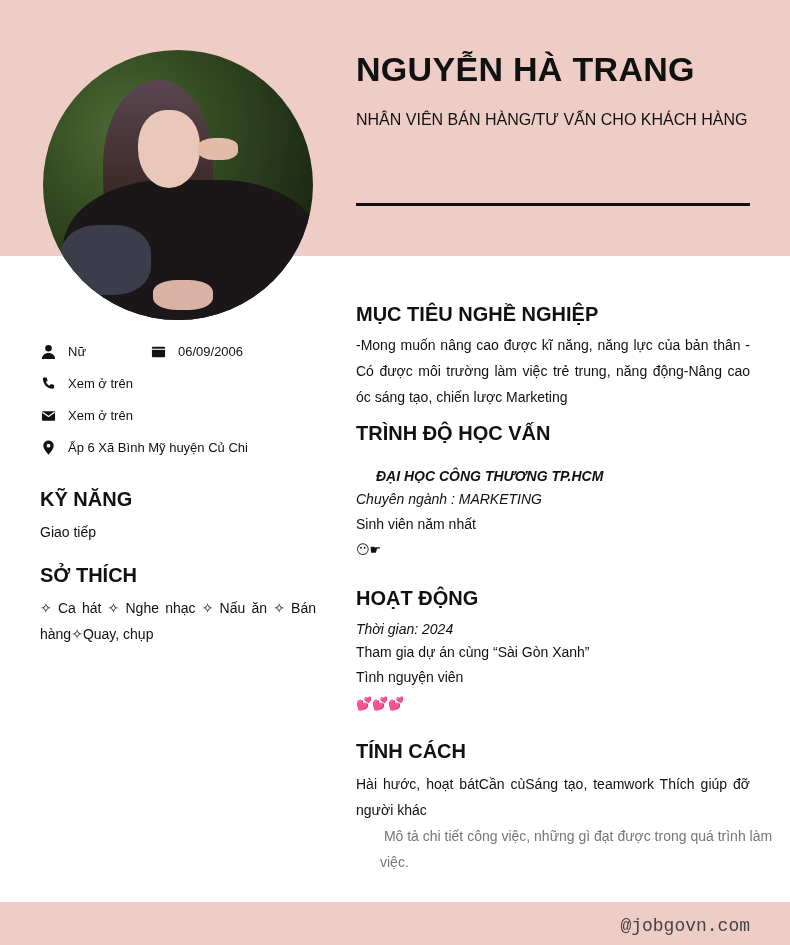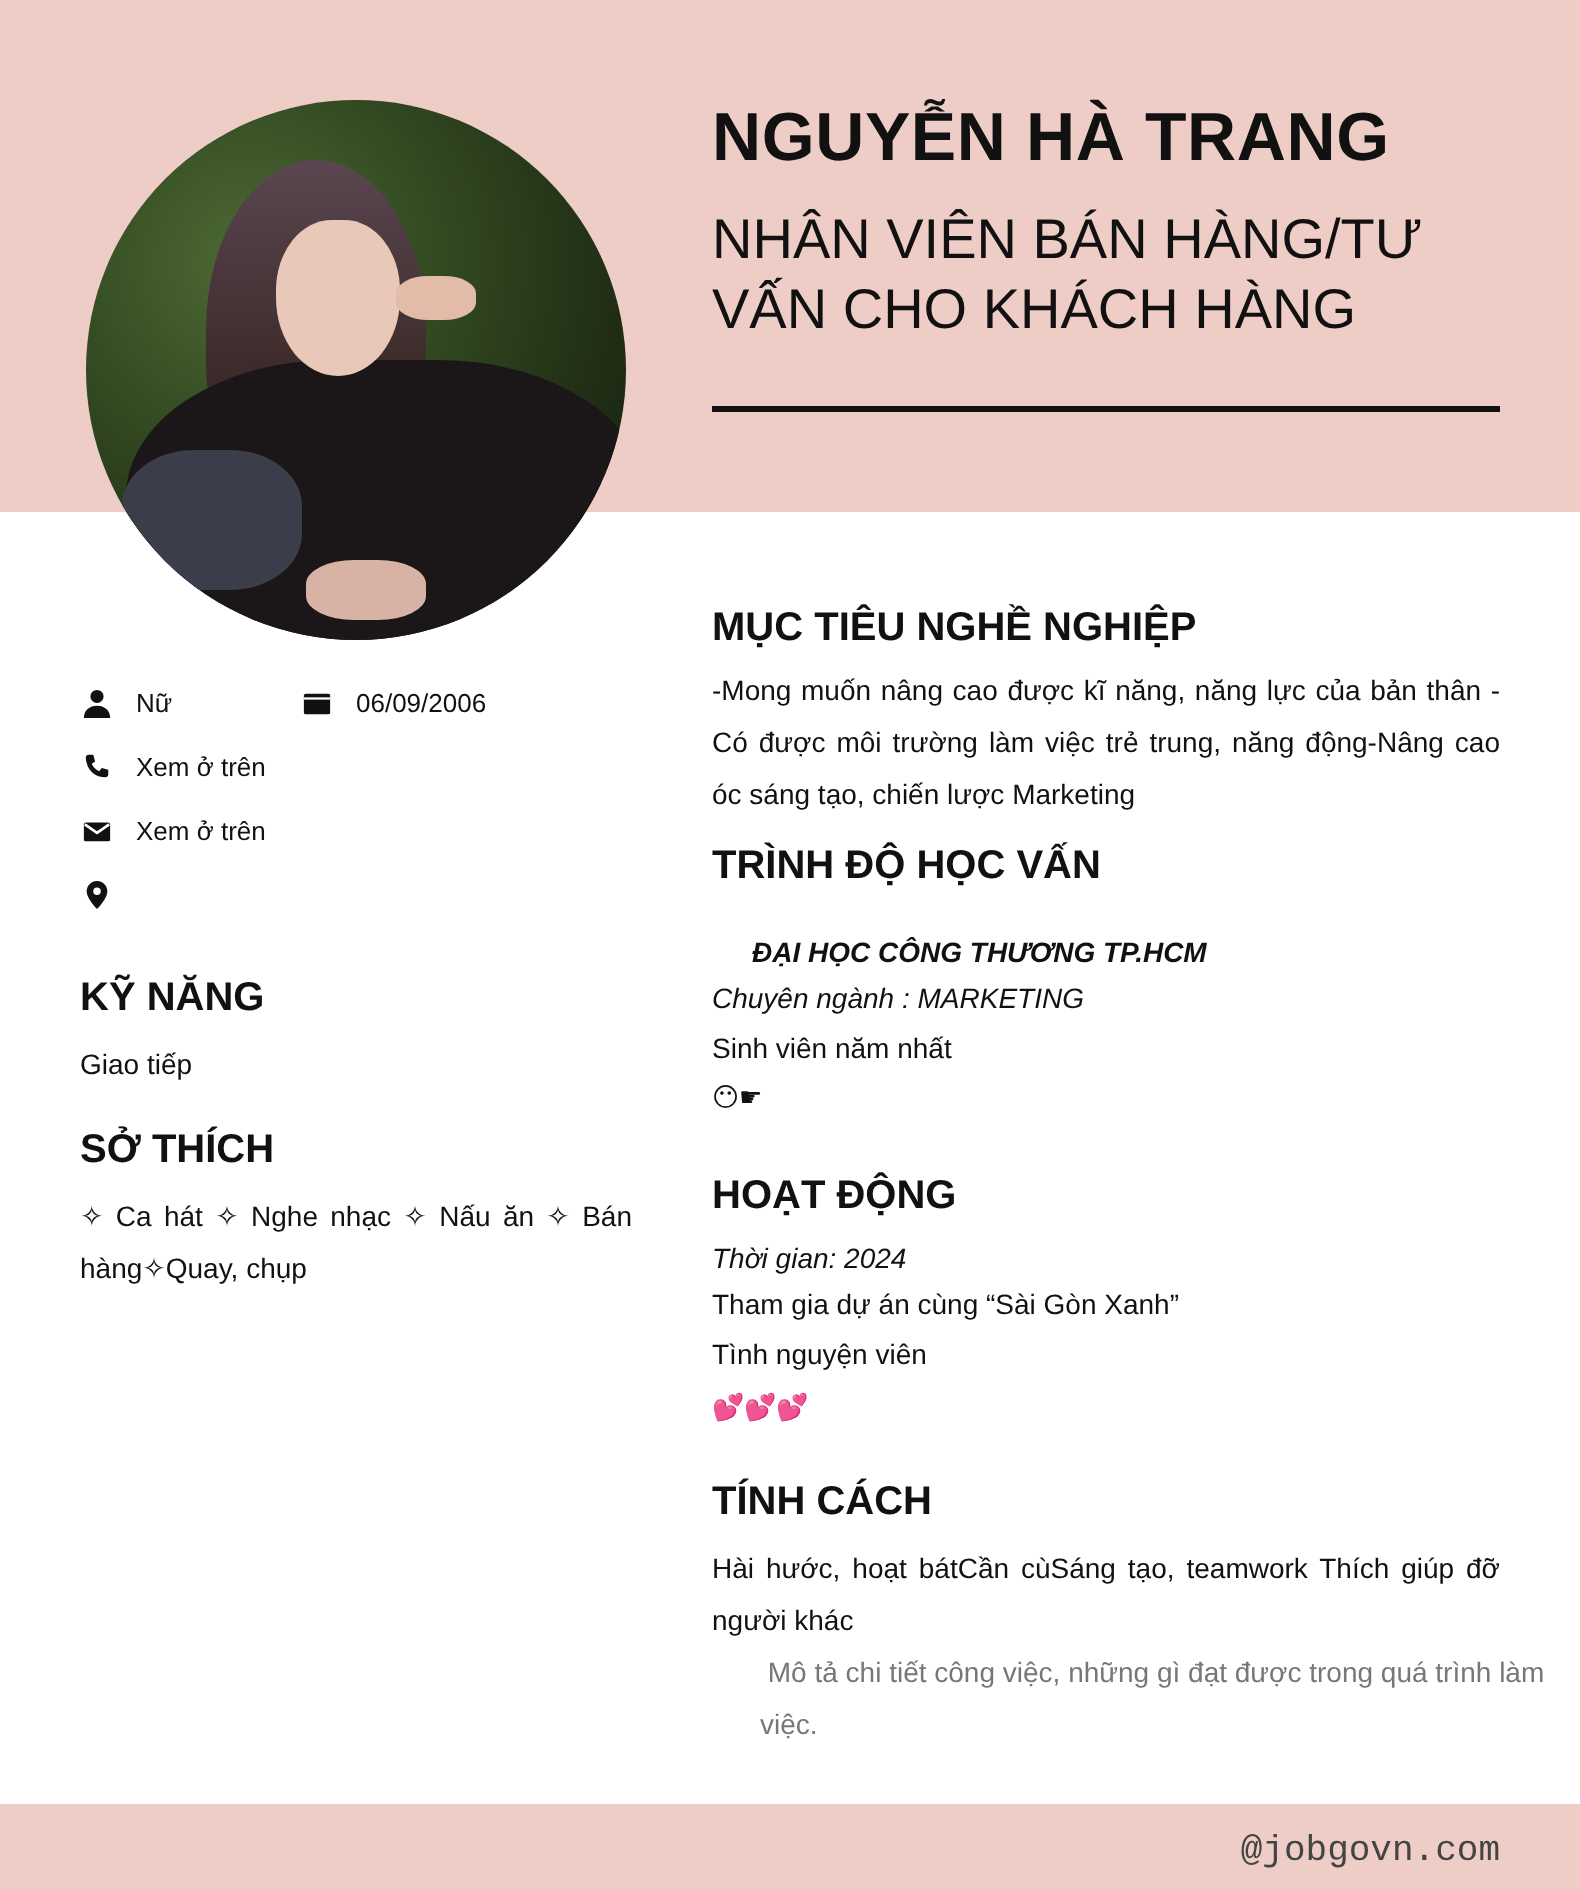--- a/index.html
+++ b/index.html
@@ -13,21 +13,21 @@
   .photo { position: absolute; left: 43px; top: 50px; width: 270px; height: 270px; border-radius: 50%; overflow: hidden;
     background: radial-gradient(circle at 30% 30%, #4d6a33 0%, #334a22 35%, #1f2d15 70%, #182311 100%); }
   .photo .hair { position: absolute; left: 60px; top: 30px; width: 110px; height: 170px; border-radius: 50% 50% 40% 40%; background: linear-gradient(180deg, #5a4650, #3e2c2c 60%, #2a1e1e); }
   .photo .face { position: absolute; left: 95px; top: 60px; width: 62px; height: 78px; border-radius: 45% 45% 50% 50%; background: #e9c7b9; }
   .photo .body { position: absolute; left: 20px; top: 130px; width: 260px; height: 170px; border-radius: 40% 40% 0 0; background: #1b1618; }
   .photo .sleeve { position: absolute; left: 18px; top: 175px; width: 90px; height: 70px; border-radius: 40%; background: #3b3d4a; }
   .photo .hand { position: absolute; left: 155px; top: 88px; width: 40px; height: 22px; border-radius: 40%; background: #e2bba9; }
   .photo .arm { position: absolute; left: 110px; top: 230px; width: 60px; height: 30px; border-radius: 40%; background: #d8b3a5; }
 
   .name { position: absolute; left: 356px; top: 50px; font-size: 34px; font-weight: 700; letter-spacing: 0.3px; color: #111; }
-  .job-title { position: absolute; left: 356px; top: 102px; width: 400px; font-size: 28px; line-height: 35px; color: #111; }
+  .job-title { position: absolute; left: 356px; top: 102px; width: 400px; font-size: 16px; line-height: 35px; color: #111; }
   .title-rule { position: absolute; left: 356px; top: 203px; width: 394px; height: 3px; background: #111; }
 
   .info-row { position: absolute; display: flex; align-items: center; font-size: 13px; color: #111; }
   .info-row .ico { width: 16px; height: 16px; margin-right: 12px; display: inline-flex; align-items: center; justify-content: center; }
   .ico svg { width: 15px; height: 15px; fill: #111; }
 
   .sec-h { position: absolute; font-size: 20px; font-weight: 700; color: #111; }
   .txt { position: absolute; font-size: 14px; line-height: 26px; color: #111; }
   .justify { text-align: justify; }
   .bold-sm { position: absolute; font-size: 14px; font-weight: 700; color: #111; }
@@ -88,20 +88,21 @@
   </span>
   <span>Xem ở trên</span>
 </div>
 <div class="info-row" style="left:40px; top:439px;">
   <span class="ico">
     <svg viewBox="0 0 16 16">
         <path d="M8 0.5c-3 0-5.5 2.4-5.5 5.5 0 4 5.5 9.5 5.5 9.5s5.5-5.5 5.5-9.5C13.5 2.9 11 0.5 8 0.5z"></path>
         <circle cx="8" cy="6" r="2" fill="#fff"></circle>
       </svg>
   </span>
+  <span>Ấp 6 Xã Bình Mỹ huyện Củ Chi</span>
 </div>
 
 <div class="sec-h" style="left:40px; top:488px;">KỸ NĂNG</div>
 <div class="txt" style="left:40px; top:519px; width:276px;">Giao tiếp</div>
 
 <div class="sec-h" style="left:40px; top:564px;">SỞ THÍCH</div>
 <div class="txt justify" style="left:40px; top:595px; width:276px;">✧ Ca hát ✧ Nghe nhạc ✧ Nấu ăn ✧ Bán hàng✧Quay, chụp</div>
 
 <div class="sec-h" style="left:356px; top:303px;">MỤC TIÊU NGHỀ NGHIỆP</div>
 <div class="txt justify" style="left:356px; top:332px; width:394px;">-Mong muốn nâng cao được kĩ năng, năng lực của bản thân -Có được môi trường làm việc trẻ trung, năng động-Nâng cao óc sáng tạo, chiến lược Marketing</div>

